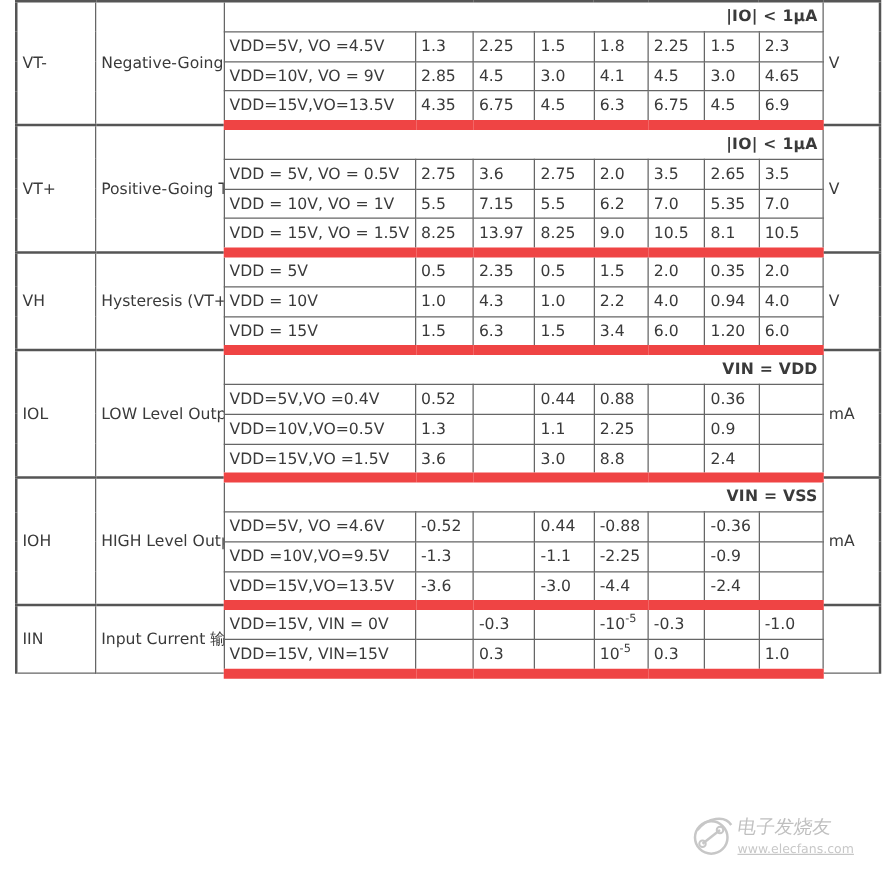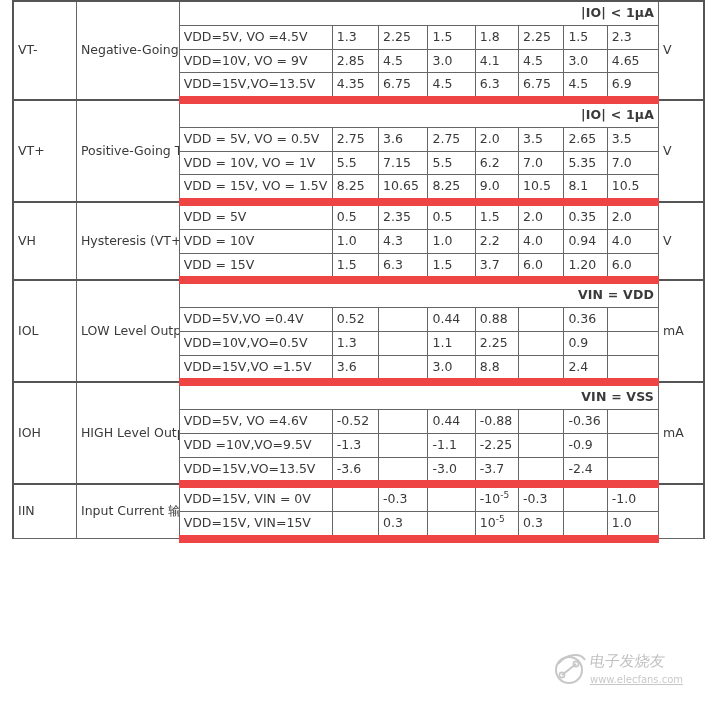--- a/index.html
+++ b/index.html
@@ -195,21 +195,21 @@
           <td class="num w2">7.15</td>
           <td class="num w3">5.5</td>
           <td class="num w4">6.2</td>
           <td class="num w5">7.0</td>
           <td class="num w6">5.35</td>
           <td class="num w7">7.0</td>
         </tr>
         <tr class="body-row sect-bottom">
           <td class="cond">VDD = 15V, VO = 1.5V</td>
           <td class="num w1">8.25</td>
-          <td class="num w2">10.65</td>
+          <td class="num w2">13.97</td>
           <td class="num w3">8.25</td>
           <td class="num w4">9.0</td>
           <td class="num w5">10.5</td>
           <td class="num w6">8.1</td>
           <td class="num w7">10.5</td>
         </tr>
         <tr class="body-row sect-top">
           <td class="sym" rowspan="3">VH</td>
           <td class="param" rowspan="3">Hysteresis (VT+ - VT-) (Any Input) 滞后(VT+ - VT-)(任何输入)</td>
           <td class="cond">VDD = 5V</td>
@@ -230,21 +230,21 @@
           <td class="num w4">2.2</td>
           <td class="num w5">4.0</td>
           <td class="num w6">0.94</td>
           <td class="num w7">4.0</td>
         </tr>
         <tr class="body-row sect-bottom">
           <td class="cond">VDD = 15V</td>
           <td class="num w1">1.5</td>
           <td class="num w2">6.3</td>
           <td class="num w3">1.5</td>
-          <td class="num w4">3.7</td>
+          <td class="num w4">3.4</td>
           <td class="num w5">6.0</td>
           <td class="num w6">1.20</td>
           <td class="num w7">6.0</td>
         </tr>
         <tr class="body-row sect-top">
           <td class="sym" rowspan="4">IOL</td>
           <td class="param" rowspan="4">LOW Level Output Current 输出低电平电流 (Note 3)</td>
           <td class="cond hdr" colspan="8">VIN = VDD</td>
           <td class="unit" rowspan="4">mA</td>
         </tr>
@@ -302,21 +302,21 @@
           <td class="num w4">-2.25</td>
           <td class="num w5"></td>
           <td class="num w6">-0.9</td>
           <td class="num w7"></td>
         </tr>
         <tr class="body-row sect-bottom">
           <td class="cond">VDD=15V,VO=13.5V</td>
           <td class="num w1">-3.6</td>
           <td class="num w2"></td>
           <td class="num w3">-3.0</td>
-          <td class="num w4">-3.7</td>
+          <td class="num w4">-4.4</td>
           <td class="num w5"></td>
           <td class="num w6">-2.4</td>
           <td class="num w7"></td>
         </tr>
         <tr class="body-row sect-top">
           <td class="sym" rowspan="2">IIN</td>
           <td class="param" rowspan="2">Input Current 输入电流</td>
           <td class="cond">VDD=15V, VIN = 0V</td>
           <td class="num w1"></td>
           <td class="num w2">-0.3</td>

